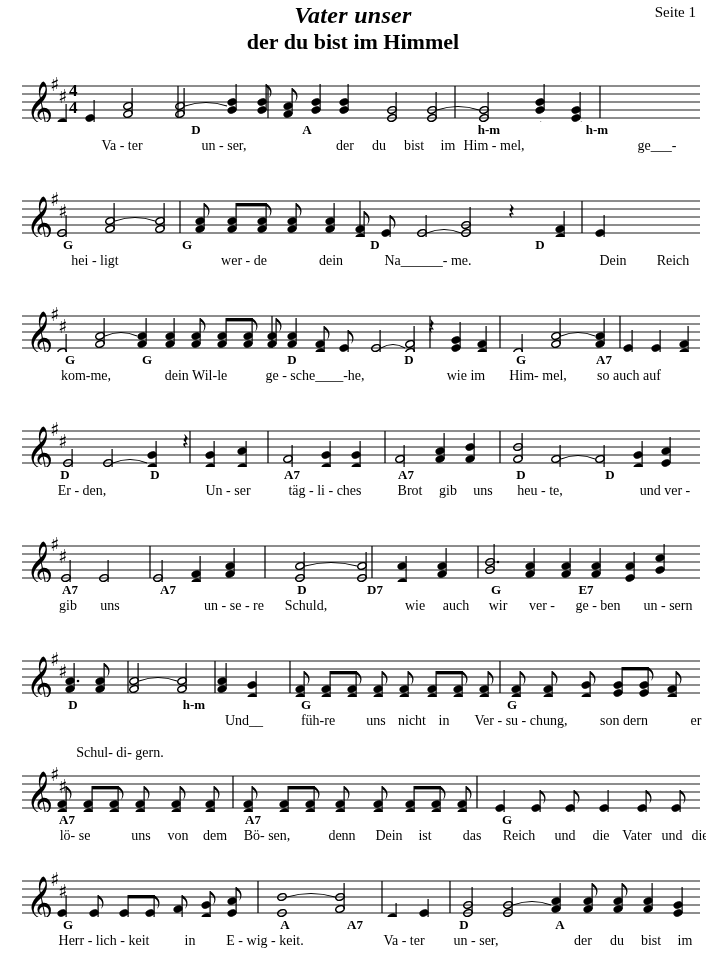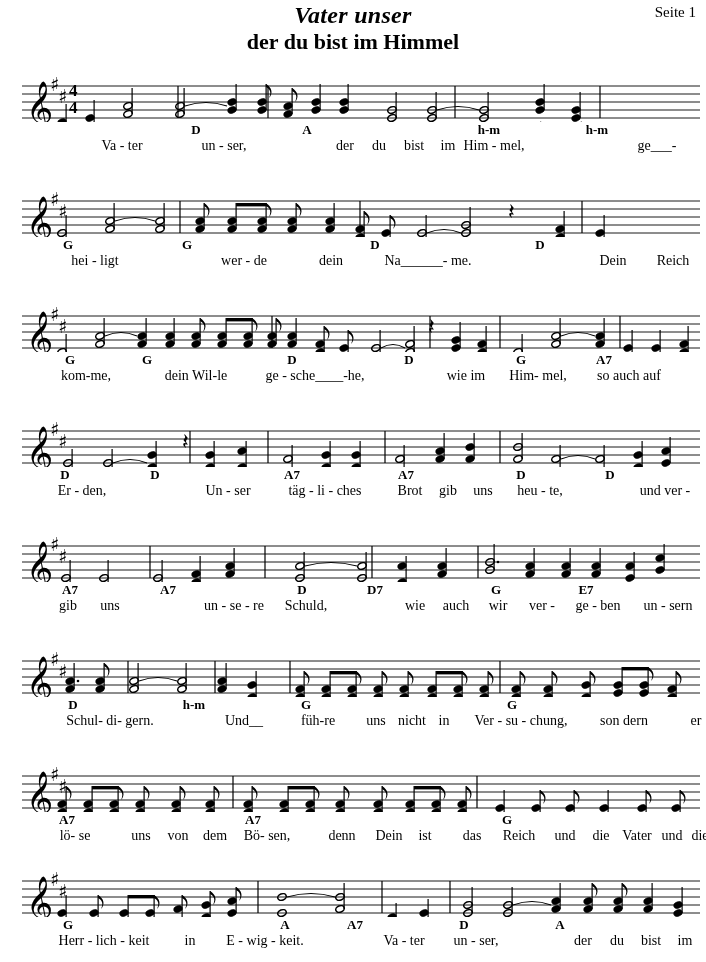--- a/index.html
+++ b/index.html
@@ -665,21 +665,21 @@
           <path d="M 676.1 34 c 6 4 7 9 3 14 c 3 -7 0 -9 -3 -11 z" fill="#000000"></path>
         </g>
       </svg>
       <div class="chordrow">
         <div class="chord" style="left: 73px;">D</div>
         <div class="chord" style="left: 194px;">h-m</div>
         <div class="chord" style="left: 306px;">G</div>
         <div class="chord" style="left: 512px;">G</div>
       </div>
       <div class="lyricrow">
-        <div class="lyric" style="left: 110px;">Schul- di- gern.</div>
+        <div class="lyric" style="left: 120px; margin-top: 32px;">Schul- di- gern.</div>
         <div class="lyric" style="left: 244px;">Und__</div>
         <div class="lyric" style="left: 318px;">füh-re</div>
         <div class="lyric" style="left: 376px;">uns</div>
         <div class="lyric" style="left: 412px;">nicht</div>
         <div class="lyric" style="left: 444px;">in</div>
         <div class="lyric" style="left: 521px;">Ver  -  su - chung,</div>
         <div class="lyric" style="left: 624px;">son dern</div>
         <div class="lyric" style="left: 696px; text-align: right;">er</div>
       </div>
     </div>

